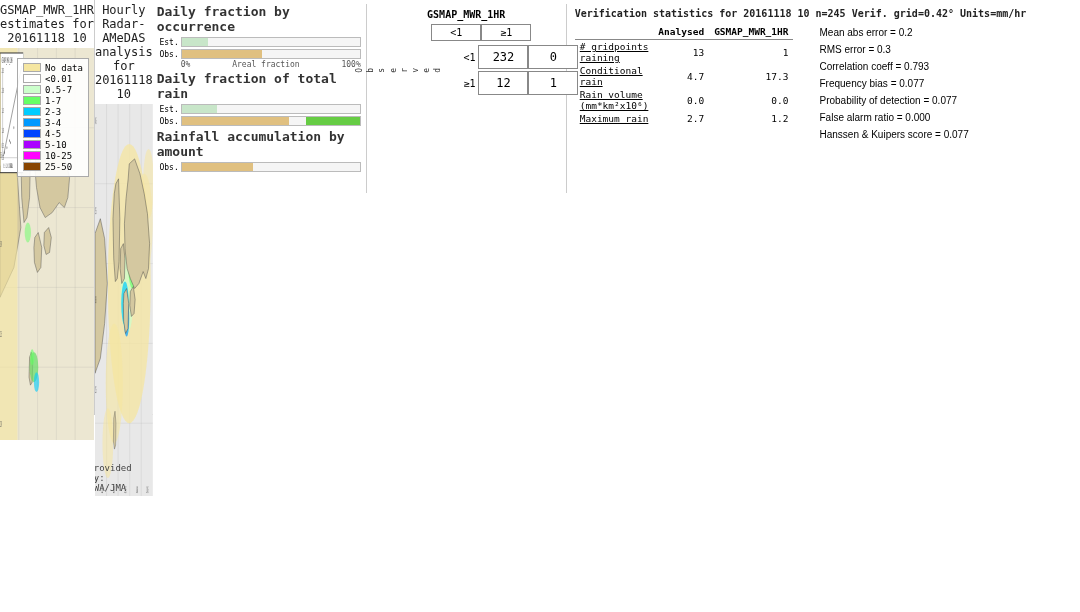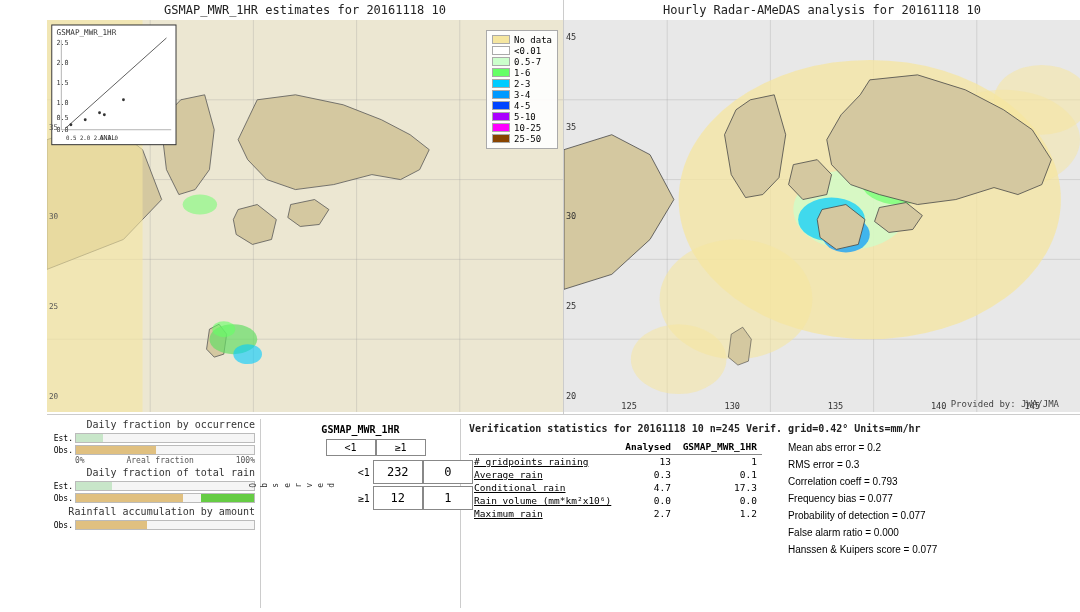--- a/index.html
+++ b/index.html
@@ -7,24 +7,23 @@
       width: 1080px;
       height: 612px;
       background: #fff;
       font-family: monospace;
       font-size: 11px;
       overflow: hidden;
     }
 
     .main-container {
       display: flex;
-      flex-direction: column;
+      flex-direction: row;
       width: 1080px;
       height: 612px;
-      padding-left: 47px;
     }
 
     
     .maps-section {
       display: flex;
       flex-direction: row;
       height: 415px;
       border-bottom: 1px solid #ccc;
     }
 
@@ -86,23 +85,24 @@
     
     .charts-panel {
       width: 210px;
       display: flex;
       flex-direction: column;
       font-size: 9px;
       border-right: 1px solid #ccc;
       padding-right: 5px;
     }
     .chart-title {
-      font-size: 10px;
-      text-align: right;
+      font-size: 13px;
+      text-align: left;
       color: #333;
+      font-weight: bold;
     }
     .chart-bar-container {
       display: flex;
       flex-direction: column;
       margin: 2px 0;
     }
     .chart-row {
       display: flex;
       align-items: flex-end;
       margin: 1px 0;
@@ -295,21 +295,21 @@
           <div class="legend-item">
             <div class="legend-color" style="background:#ffffff;"></div>
             <span>&lt;0.01</span>
           </div>
           <div class="legend-item">
             <div class="legend-color" style="background:#ccffcc;"></div>
             <span>0.5-7</span>
           </div>
           <div class="legend-item">
             <div class="legend-color" style="background:#66ff66;"></div>
-            <span>1-6</span>
+            <span>1-7</span>
           </div>
           <div class="legend-item">
             <div class="legend-color" style="background:#00ccff;"></div>
             <span>2-3</span>
           </div>
           <div class="legend-item">
             <div class="legend-color" style="background:#0099ff;"></div>
             <span>3-4</span>
           </div>
           <div class="legend-item">
@@ -499,25 +499,20 @@
                 <th style="text-align:left;"></th>
                 <th>Analysed</th>
                 <th>GSMAP_MWR_1HR</th>
               </tr>
             </thead>
             <tbody>
               <tr style="border-top:1px solid #666;">
                 <td># gridpoints raining</td>
                 <td>13</td>
                 <td>1</td>
-              </tr>
-              <tr>
-                <td>Average rain</td>
-                <td>0.3</td>
-                <td>0.1</td>
               </tr>
               <tr>
                 <td>Conditional rain</td>
                 <td>4.7</td>
                 <td>17.3</td>
               </tr>
               <tr>
                 <td>Rain volume (mm*km²x10⁶)</td>
                 <td>0.0</td>
                 <td>0.0</td>

